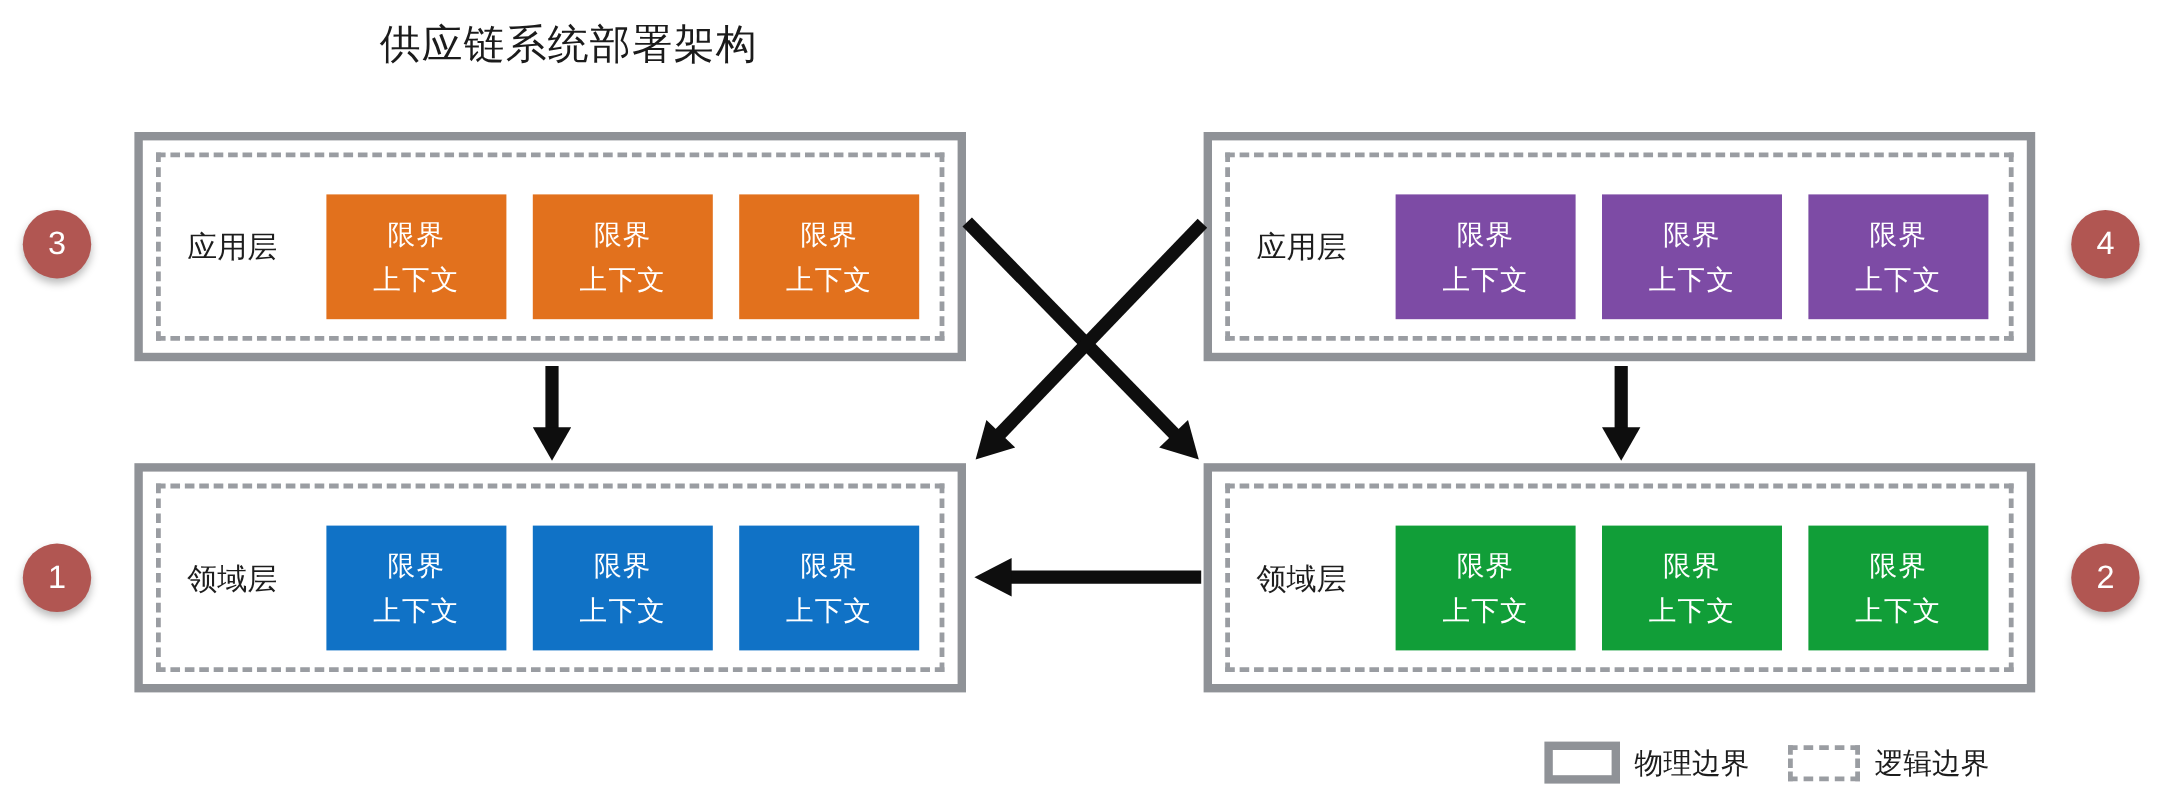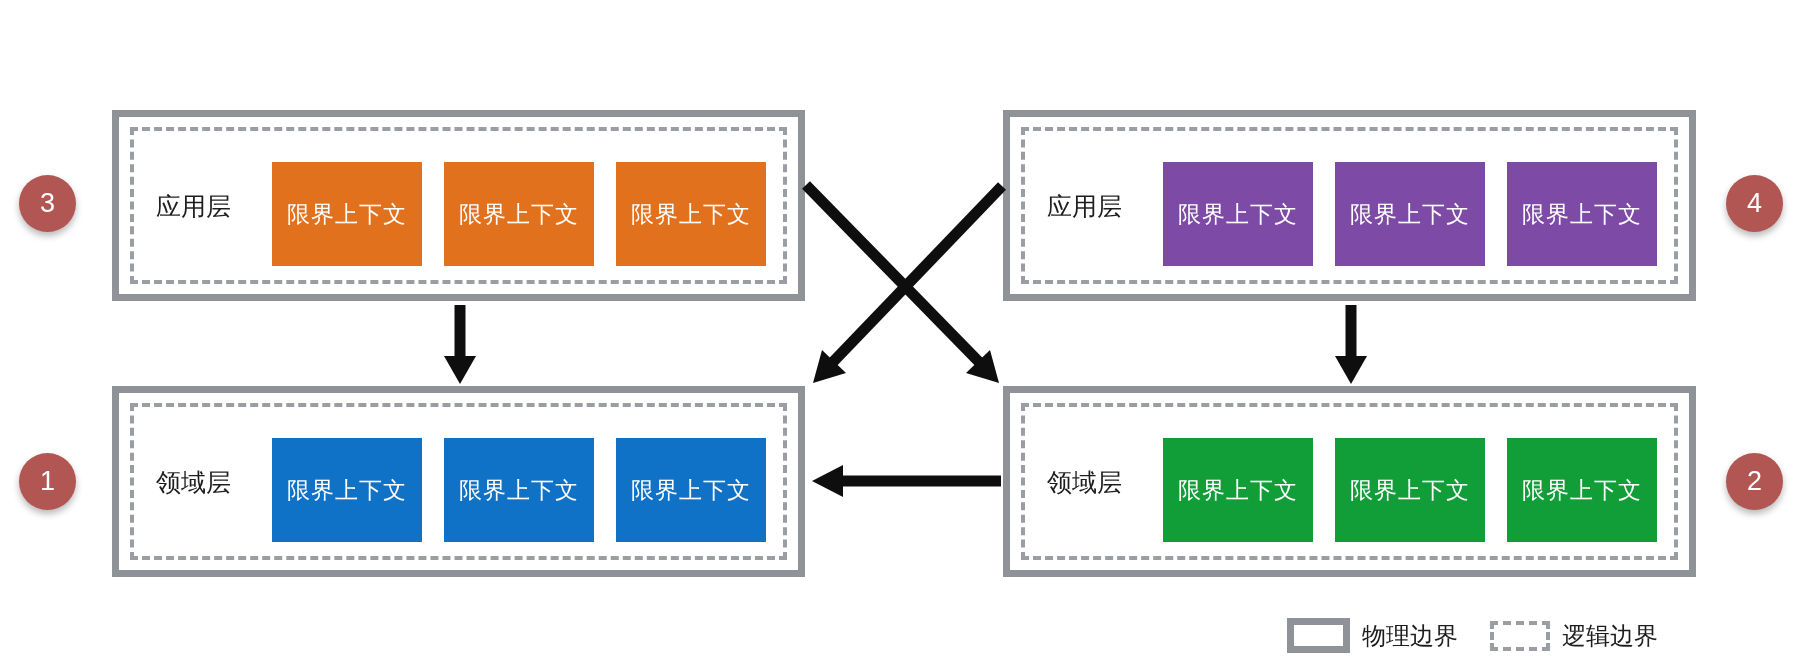--- a/index.html
+++ b/index.html
@@ -14,21 +14,21 @@
   .pbox{position:absolute;width:693px;height:191px;
         border:7px solid #8f9297;background:#ffffff;box-sizing:border-box;}
   
   .lbox{position:absolute;left:11px;top:10px;right:11px;bottom:10px;
         border:4px dashed #9a9da2;box-sizing:border-box;}
 
   .layer-label{position:absolute;left:22px;top:50%;transform:translateY(-50%);
                font-size:25px;color:#1d1d1d;white-space:nowrap;}
 
   .ctx{position:absolute;top:31px;width:150px;height:104px;
-       display:flex;flex-direction:row;align-items:center;justify-content:center;
+       display:flex;flex-direction:column;align-items:center;justify-content:center;
        color:#ffffff;font-size:23px;line-height:38px;letter-spacing:1px;text-align:center;}
   .ctx.c1{left:138px;} .ctx.c2{left:310px;} .ctx.c3{left:482px;}
   .orange{background:#e2711d;} .blue{background:#1072c6;}
   .purple{background:#7d4ba5;} .green{background:#119e38;}
 
   .badge{position:absolute;width:57px;height:57px;border-radius:50%;
          background:#b15652;color:#ffffff;font-size:27px;
          display:flex;align-items:center;justify-content:center;
          box-shadow:0 4px 7px rgba(0,0,0,0.28);}
 
@@ -37,20 +37,21 @@
   .legend{position:absolute;display:flex;align-items:center;}
   .legend-swatch-solid{width:49px;height:21px;border:7px solid #8f9297;background:#fff;}
   .legend-swatch-dashed{width:52px;height:22px;border:4px dashed #9a9da2;background:#fff;}
   .legend-label{font-size:24px;color:#1d1d1d;margin-left:12px;white-space:nowrap;}
 </style>
 </head>
 <body>
 
 <div id="stage">
 
+  <div class="title" style="left:474px;">供应链系统部署架构</div>
 
   <div class="pbox" style="left:112px;top:110px;">
     <div class="lbox">
       <span class="layer-label">应用层</span>
       <div class="ctx orange c1">
         <span>限界</span>
         <span>上下文</span>
       </div>
       <div class="ctx orange c2">
         <span>限界</span>

